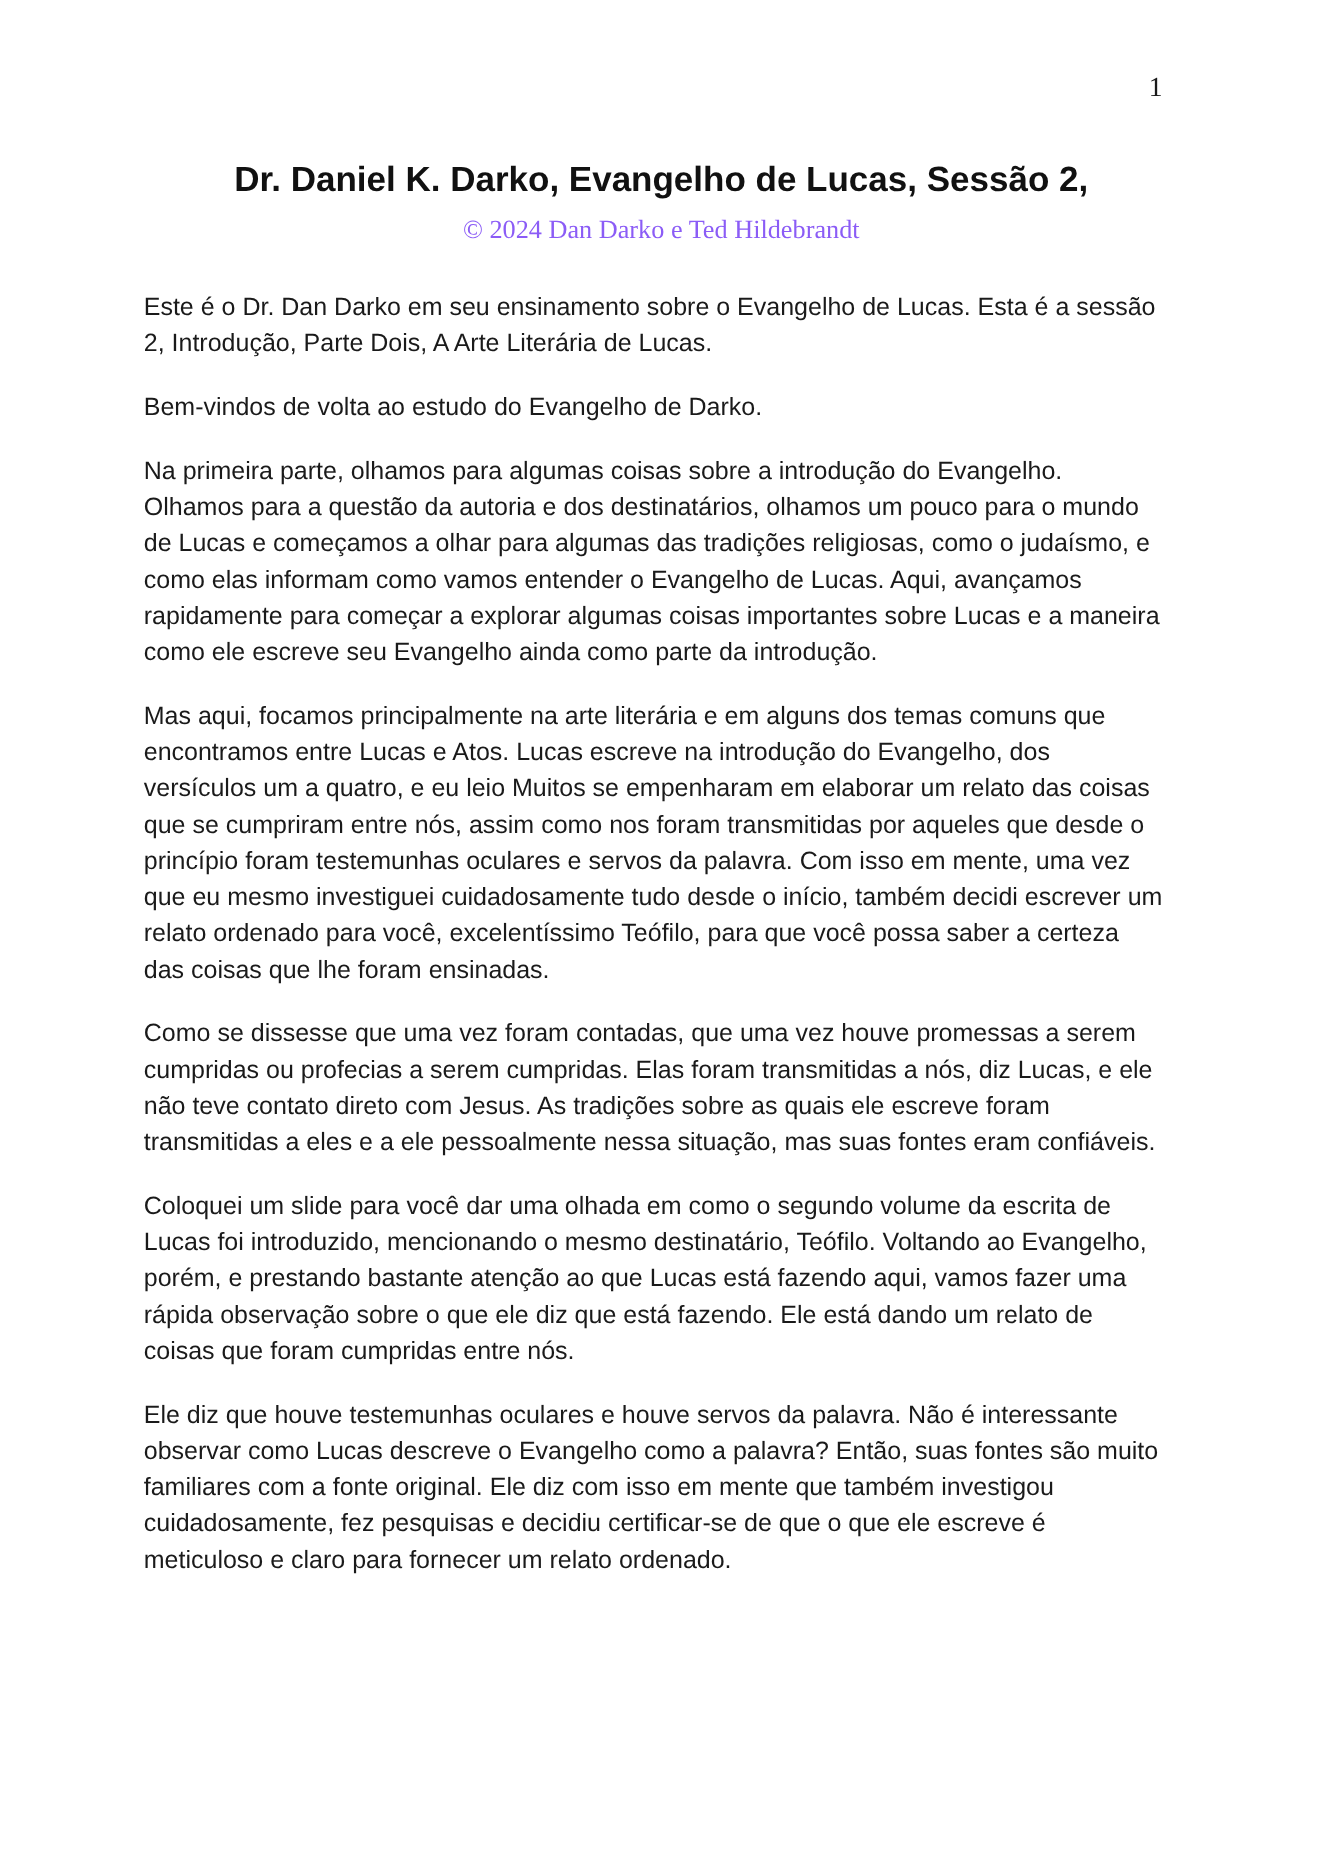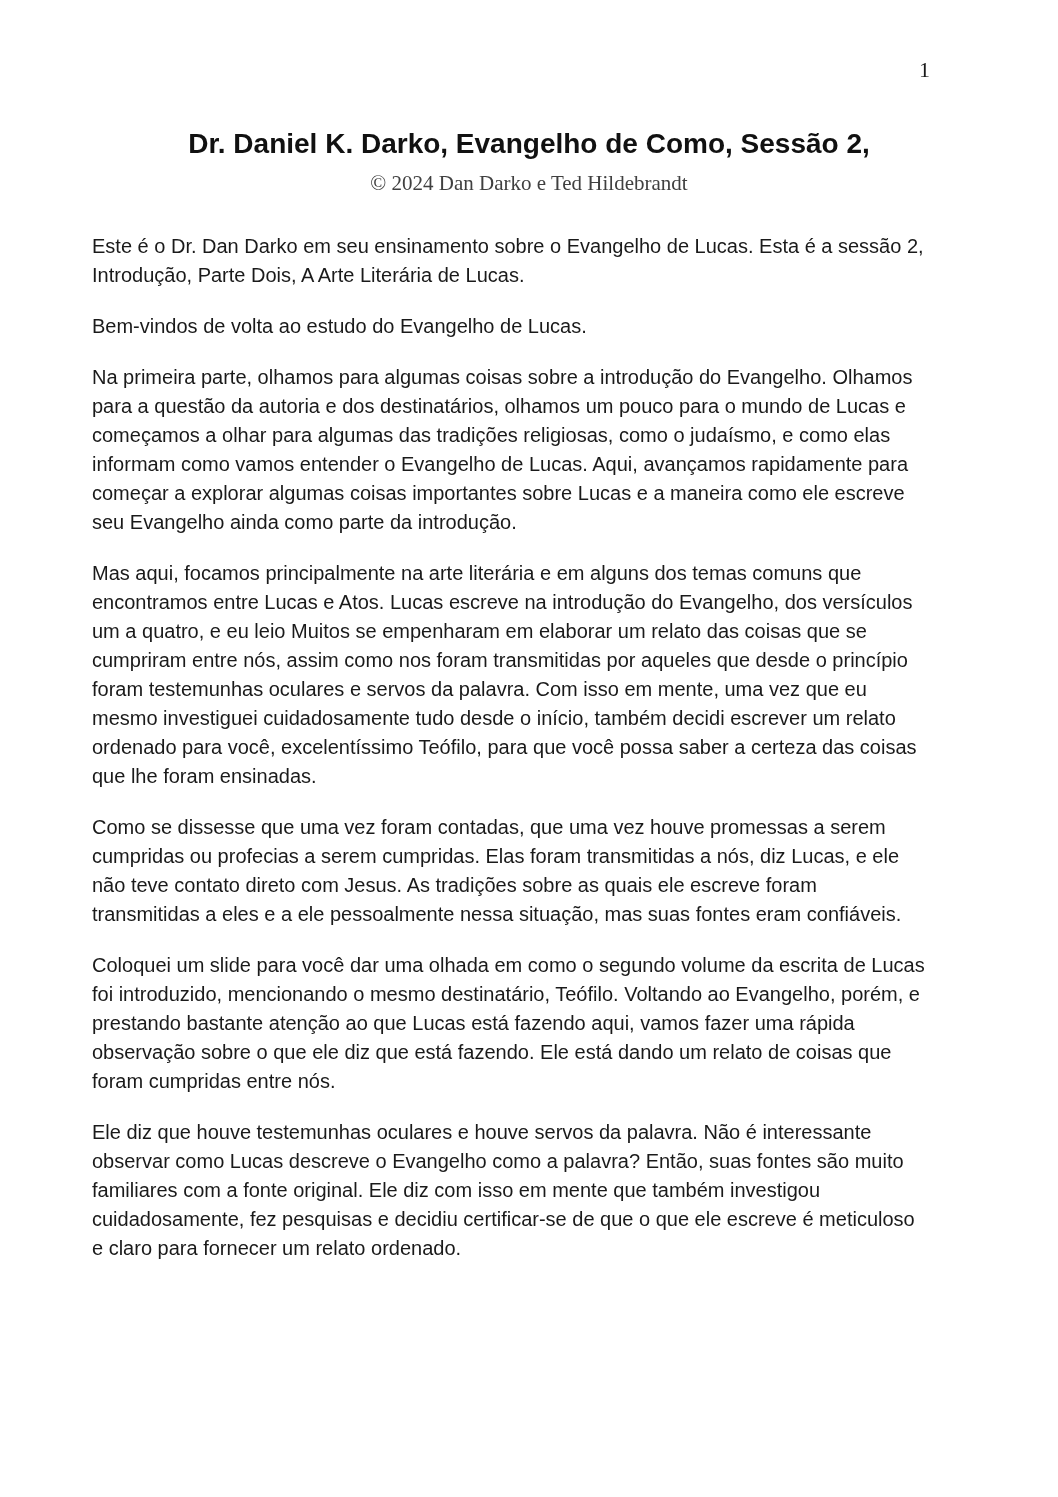--- a/index.html
+++ b/index.html
@@ -35,48 +35,48 @@
   }
   .title-line {
     display: block;
     white-space: nowrap;
   }
   .copyright {
     font-family: "Liberation Serif", serif;
     font-size: 21px;
     text-align: center;
     margin-top: 3px;
-    color: #404040;
+    color: #8b5cf6;
   }
   .content {
-    margin: 36px 128px 0 92px;
+    margin: 36px 128px 0 115px;
     font-size: 20px;
     line-height: 29px;
     text-align: left;
   }
   .content p {
     margin: 0 0 22px 0;
   }
 </style>
 </head>
 <body>
 
 <div class="page">
 
   <div class="page-number">1</div>
 
   <h1 class="title">
-    <span class="title-line">Dr. Daniel K. Darko, Evangelho de Como, Sessão 2,</span>
+    <span class="title-line">Dr. Daniel K. Darko, Evangelho de Lucas, Sessão 2,</span>
   </h1>
 
   <div class="copyright">© 2024 Dan Darko e Ted Hildebrandt</div>
 
   <div class="content">
     <p>Este é o Dr. Dan Darko em seu ensinamento sobre o Evangelho de Lucas. Esta é a sessão 2, Introdução, Parte Dois, A Arte Literária de Lucas.</p>
-    <p>Bem-vindos de volta ao estudo do Evangelho de Lucas.</p>
+    <p>Bem-vindos de volta ao estudo do Evangelho de Darko.</p>
     <p>Na primeira parte, olhamos para algumas coisas sobre a introdução do Evangelho. Olhamos para a questão da autoria e dos destinatários, olhamos um pouco para o mundo de Lucas e começamos a olhar para algumas das tradições religiosas, como o judaísmo, e como elas informam como vamos entender o Evangelho de Lucas. Aqui, avançamos rapidamente para começar a explorar algumas coisas importantes sobre Lucas e a maneira como ele escreve seu Evangelho ainda como parte da introdução.</p>
     <p>Mas aqui, focamos principalmente na arte literária e em alguns dos temas comuns que encontramos entre Lucas e Atos. Lucas escreve na introdução do Evangelho, dos versículos um a quatro, e eu leio Muitos se empenharam em elaborar um relato das coisas que se cumpriram entre nós, assim como nos foram transmitidas por aqueles que desde o princípio foram testemunhas oculares e servos da palavra. Com isso em mente, uma vez que eu mesmo investiguei cuidadosamente tudo desde o início, também decidi escrever um relato ordenado para você, excelentíssimo Teófilo, para que você possa saber a certeza das coisas que lhe foram ensinadas.</p>
     <p>Como se dissesse que uma vez foram contadas, que uma vez houve promessas a serem cumpridas ou profecias a serem cumpridas. Elas foram transmitidas a nós, diz Lucas, e ele não teve contato direto com Jesus. As tradições sobre as quais ele escreve foram transmitidas a eles e a ele pessoalmente nessa situação, mas suas fontes eram confiáveis.</p>
     <p>Coloquei um slide para você dar uma olhada em como o segundo volume da escrita de Lucas foi introduzido, mencionando o mesmo destinatário, Teófilo. Voltando ao Evangelho, porém, e prestando bastante atenção ao que Lucas está fazendo aqui, vamos fazer uma rápida observação sobre o que ele diz que está fazendo. Ele está dando um relato de coisas que foram cumpridas entre nós.</p>
     <p>Ele diz que houve testemunhas oculares e houve servos da palavra. Não é interessante observar como Lucas descreve o Evangelho como a palavra? Então, suas fontes são muito familiares com a fonte original. Ele diz com isso em mente que também investigou cuidadosamente, fez pesquisas e decidiu certificar-se de que o que ele escreve é meticuloso e claro para fornecer um relato ordenado.</p>
   </div>
 
 </div>
 
 </body></html>

